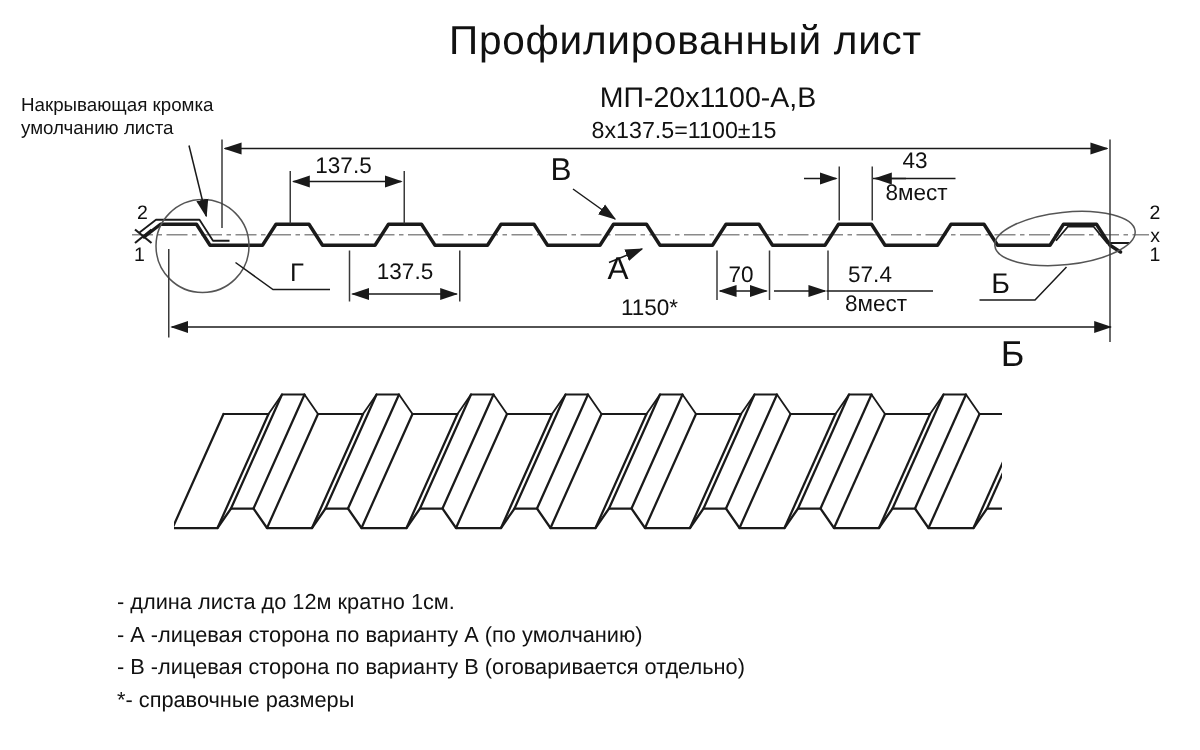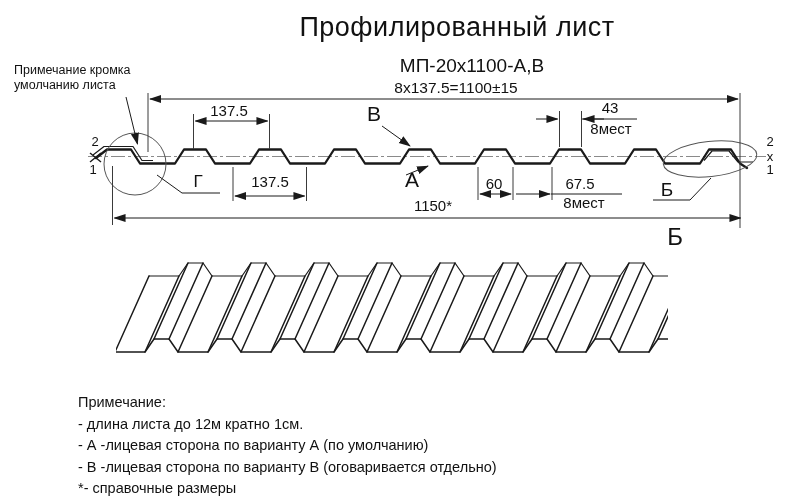--- a/index.html
+++ b/index.html
@@ -130,45 +130,44 @@
         <path d="M658,339 l34,-76"></path>
         <path d="M673,339 l34,-76"></path>
         <path d="M682,352 l34,-76"></path>
       </g>
   </svg>
 
   <div class="lbl title ctr" style="left:457px;top:14px;">Профилированный лист</div>
   <div class="lbl subtitle ctr" style="left:460px;top:56px;">МП-20х1100-А,В</div>
   <div class="lbl dimtotal ctr" style="left:444px;top:80px;">8х137.5=1100±15</div>
 
-  <div class="lbl small" style="left:14px;top:64px;">Примечание кромка</div>
+  <div class="lbl small" style="left:14px;top:64px;">Накрывающая кромка</div>
   <div class="lbl small" style="left:14px;top:79px;">умолчанию листа</div>
 
   <div class="lbl dim ctr" style="left:229px;top:103px;">137.5</div>
   <div class="lbl dim ctr" style="left:610px;top:100px;">43</div>
   <div class="lbl dim ctr" style="left:611px;top:121px;">8мест</div>
   <div class="lbl dim ctr" style="left:270px;top:174px;">137.5</div>
-  <div class="lbl dim ctr" style="left:494px;top:176px;">60</div>
-  <div class="lbl dim ctr" style="left:580px;top:176px;">67.5</div>
+  <div class="lbl dim ctr" style="left:494px;top:176px;">70</div>
+  <div class="lbl dim ctr" style="left:580px;top:176px;">57.4</div>
   <div class="lbl dim ctr" style="left:584px;top:195px;">8мест</div>
   <div class="lbl dim ctr" style="left:433px;top:198px;">1150*</div>
 
   <div class="lbl biglet ctr" style="left:374px;top:103px;">В</div>
   <div class="lbl biglet ctr" style="left:412px;top:169px;">А</div>
   <div class="lbl gletter ctr" style="left:198px;top:173px;">Г</div>
   <div class="lbl calloutB ctr" style="left:667px;top:180px;">Б</div>
   <div class="lbl sectionB ctr" style="left:675px;top:225px;">Б</div>
 
   <div class="lbl sidemark ctr" style="left:95px;top:135px;">2</div>
   <div class="lbl sidemark ctr" style="left:93px;top:163px;">1</div>
   <div class="lbl sidemark ctr" style="left:770px;top:135px;">2</div>
   <div class="lbl sidemark ctr" style="left:770px;top:150px;">x</div>
   <div class="lbl sidemark ctr" style="left:770px;top:163px;">1</div>
 
   <div class="lbl notes" style="left:78px;top:392px;">
-    <div>Примечание:</div>
     <div>- длина листа до 12м кратно 1см.</div>
     <div>- А -лицевая сторона по варианту А (по умолчанию)</div>
     <div>- В -лицевая сторона по варианту В (оговаривается отдельно)</div>
     <div>*- справочные размеры</div>
   </div>
 
 </div>
 
 </body></html>

